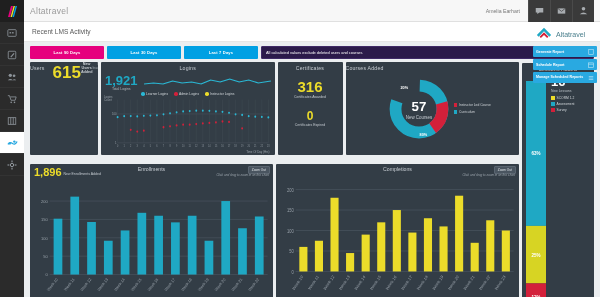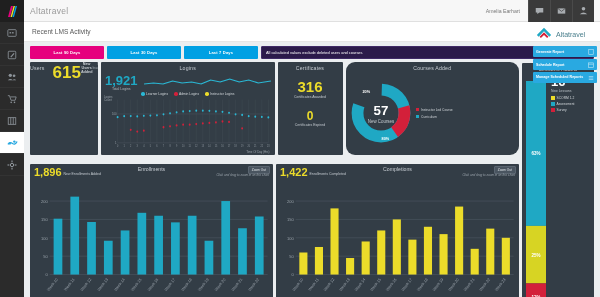--- a/index.html
+++ b/index.html
@@ -102,21 +102,21 @@
   .log-chart { flex: 1; position: relative; margin: 1px 3px 0 3px; }
   .axis-lbl { position: absolute; font-size: 2.9px; color: #97a0a8; }
 
   
   .p-cert { flex: 0 0 65px; display: flex; flex-direction: column; align-items: center; }
   .cert-n { font-size: 15px; font-weight: bold; color: #ecdc2a; margin-top: 8px; line-height: 1; }
   .cert-l { font-size: 3.5px; color: #c2c8ce; margin-top: 1px; }
   .cert-n2 { font-size: 12px; font-weight: bold; color: #ecdc2a; margin-top: 11px; line-height: 1; }
 
   
-  .p-courses { flex: 1; display: flex; flex-direction: column; border-radius: 9px; }
+  .p-courses { flex: 1; display: flex; flex-direction: row; }
   .donut-wrap { flex: 1; display: flex; align-items: center; padding: 0 4px; }
   .donut-legend { display: flex; flex-direction: column; gap: 3px; margin-left: 4px; }
   .dl { display: flex; align-items: center; gap: 2px; font-size: 3.3px; color: #cfd4d8; }
   .sq { width: 3.5px; height: 3.5px; display: inline-block; }
 
   
   .p-lessons {
     position: absolute; right: 6px; top: 21px; bottom: 5px; width: 72px;
     background: #333d46; border-radius: 1px; overflow: hidden;
   }
@@ -490,24 +490,20 @@
                 <rect x="187.24307692307693" y="30.6" width="7.36" height="47.4" fill="#1fa8c4"></rect>
                 <text x="0" y="0" font-size="3.2" fill="#9aa3ab" font-family="Liberation Sans, sans-serif" transform="translate(190.92307692307693,82) rotate(-52)" text-anchor="end">Week 22</text>
               </svg>
           </div>
         </div>
 
         <div class="panel p-chart">
           <div class="ch-title">Completions</div>
           <div class="zoom-out">Zoom Out</div>
           <div class="ch-hint">Click and drag to zoom in on this chart</div>
-          <div class="ch-head">
-            <div class="ch-num teal">1,422</div>
-            <div class="ch-numsub">Enrollments Completed</div>
-          </div>
           <div class="bars">
             <svg id="complete-svg" width="100%" height="100%" viewBox="0 0 200 100" preserveAspectRatio="none">
                 <line x1="14" y1="78" x2="198" y2="78" stroke="#4c5762" stroke-width="0.5"></line>
                 <text x="12.5" y="79.5" text-anchor="end" font-size="3.4" fill="#97a0a8" font-family="Liberation Sans, sans-serif">0</text>
                 <line x1="14" y1="63" x2="198" y2="63" stroke="#4c5762" stroke-width="0.5"></line>
                 <text x="12.5" y="64.5" text-anchor="end" font-size="3.4" fill="#97a0a8" font-family="Liberation Sans, sans-serif">50</text>
                 <line x1="14" y1="48" x2="198" y2="48" stroke="#4c5762" stroke-width="0.5"></line>
                 <text x="12.5" y="49.5" text-anchor="end" font-size="3.4" fill="#97a0a8" font-family="Liberation Sans, sans-serif">100</text>
                 <line x1="14" y1="33" x2="198" y2="33" stroke="#4c5762" stroke-width="0.5"></line>
                 <text x="12.5" y="34.5" text-anchor="end" font-size="3.4" fill="#97a0a8" font-family="Liberation Sans, sans-serif">150</text>

